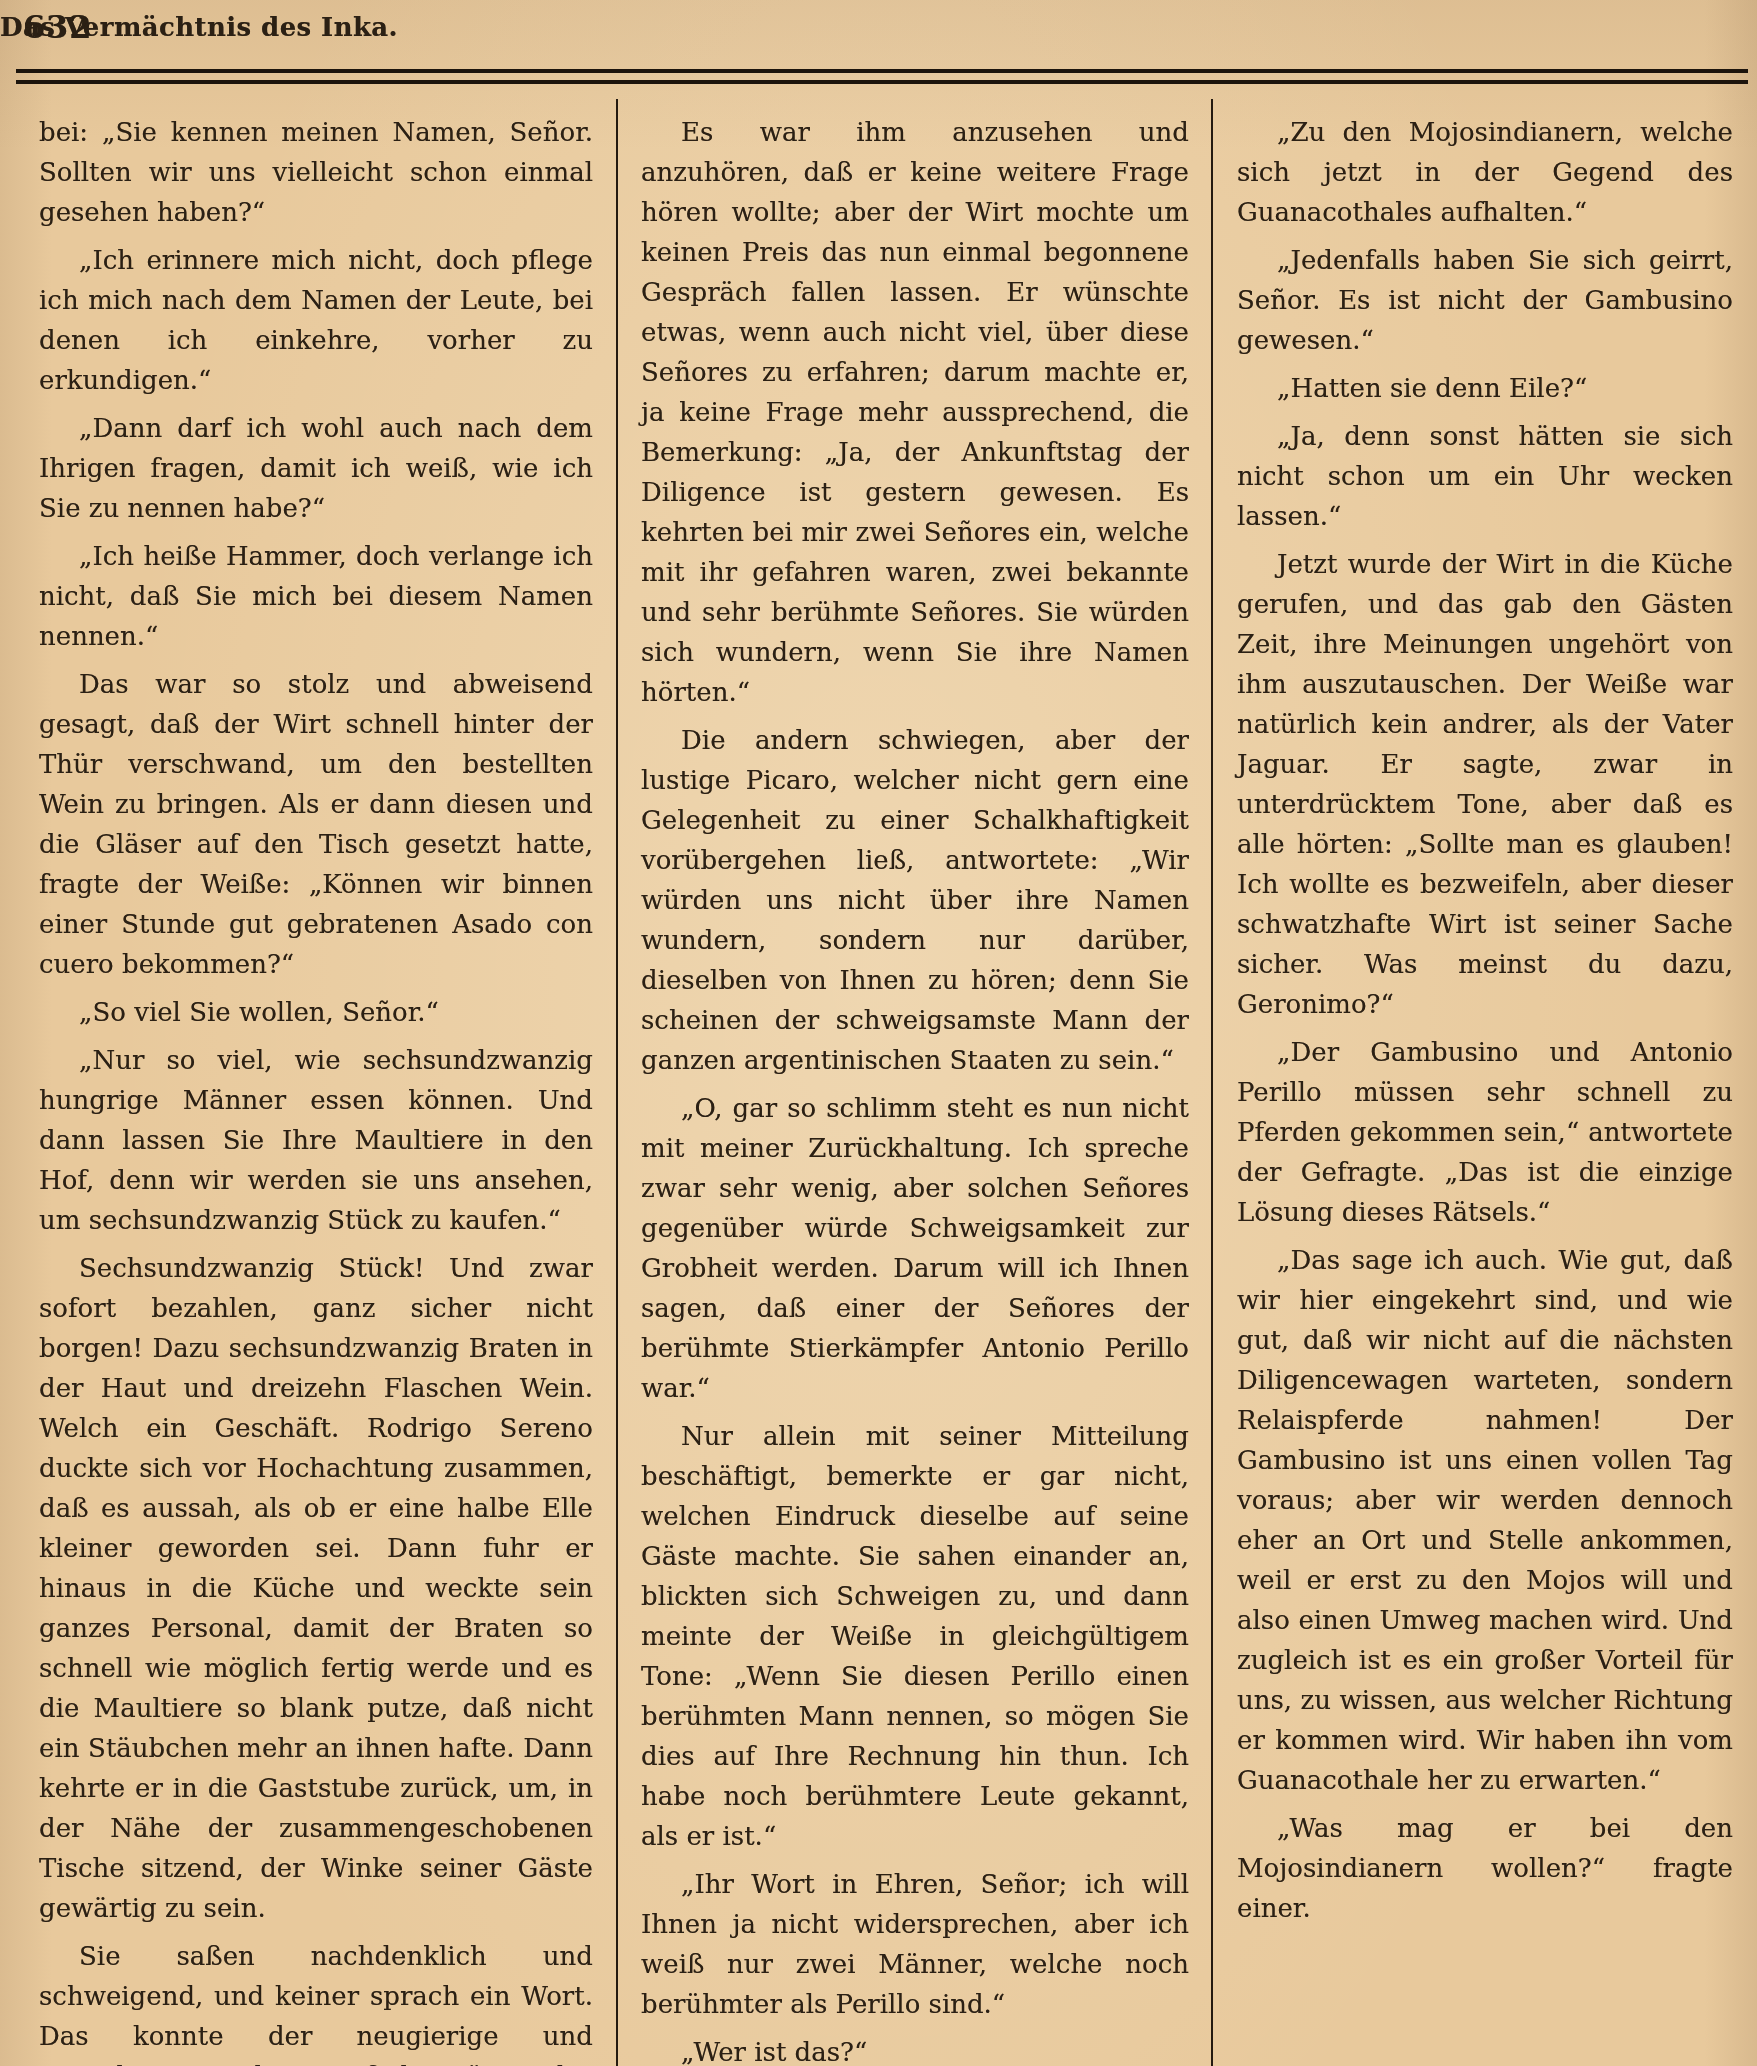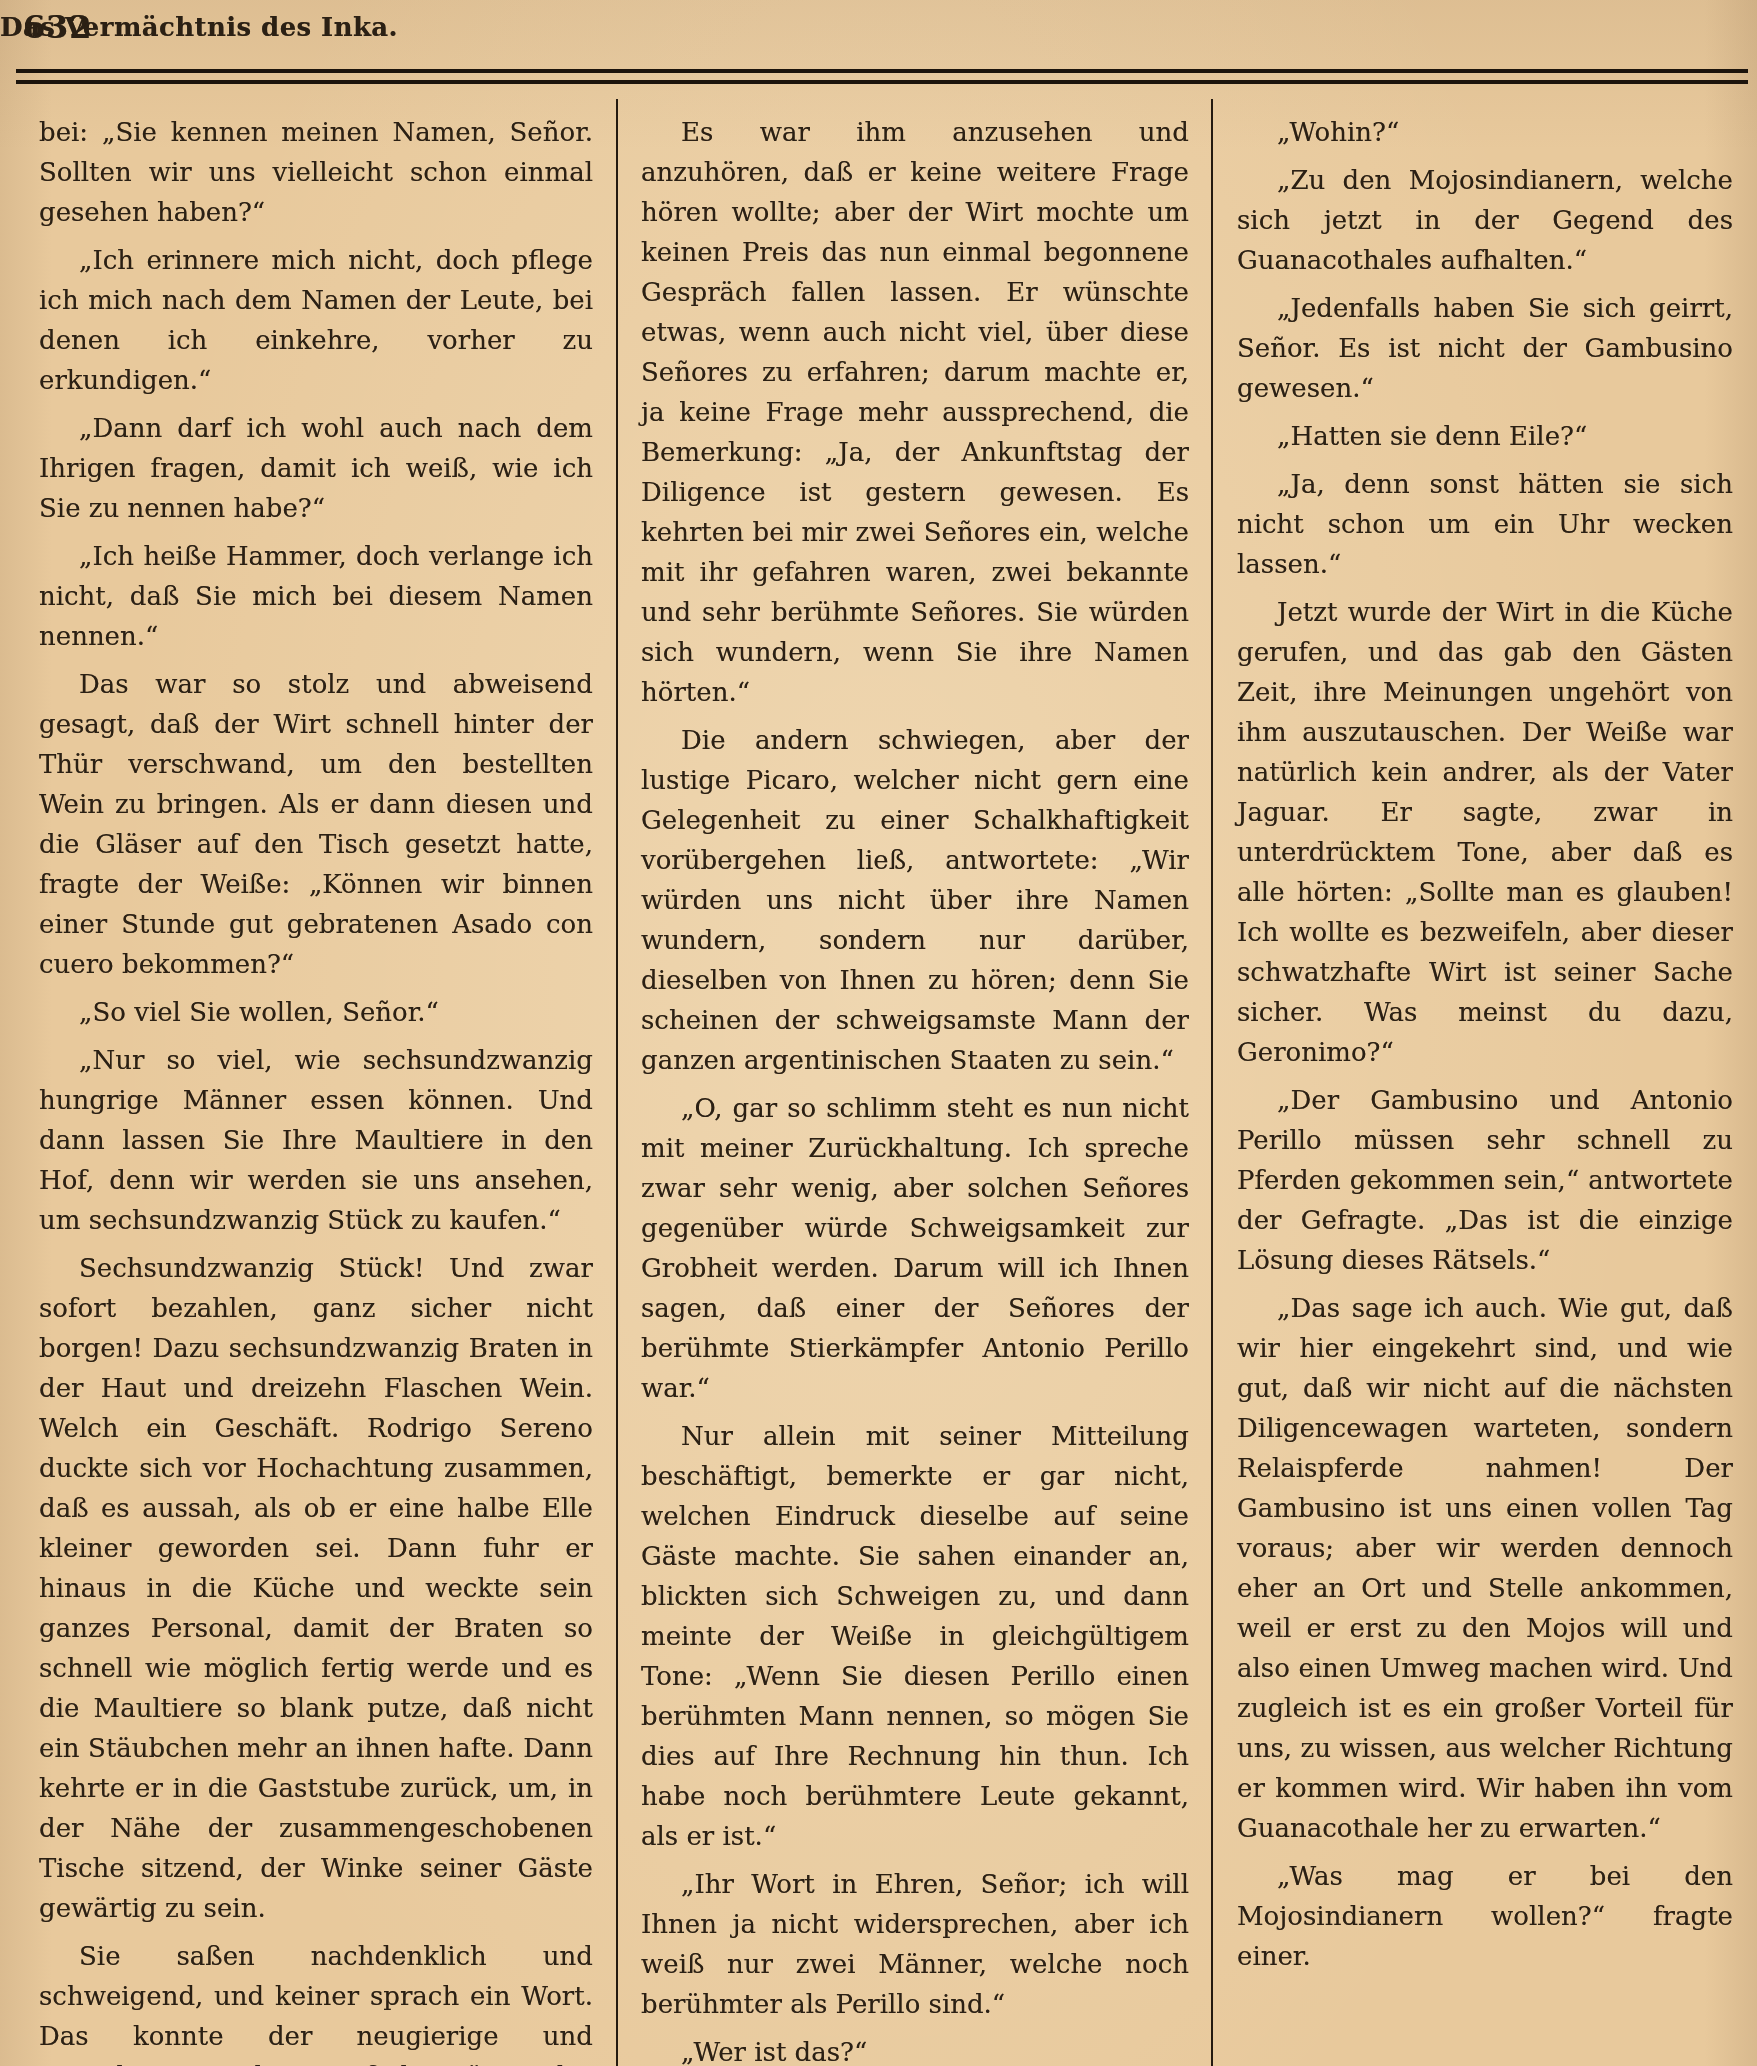--- a/index.html
+++ b/index.html
@@ -95,21 +95,20 @@
       <p>Die andern schwiegen, aber der lustige Picaro, welcher nicht gern eine Gelegenheit zu einer Schalkhaftigkeit vorübergehen ließ, antwortete: „Wir würden uns nicht über ihre Namen wundern, sondern nur darüber, dieselben von Ihnen zu hören; denn Sie scheinen der schweigsamste Mann der ganzen argentinischen Staaten zu sein.“</p>
       <p>„O, gar so schlimm steht es nun nicht mit meiner Zurückhaltung. Ich spreche zwar sehr wenig, aber solchen Señores gegenüber würde Schweigsamkeit zur Grobheit werden. Darum will ich Ihnen sagen, daß einer der Señores der berühmte Stierkämpfer Antonio Perillo war.“</p>
       <p>Nur allein mit seiner Mitteilung beschäftigt, bemerkte er gar nicht, welchen Eindruck dieselbe auf seine Gäste machte. Sie sahen einander an, blickten sich Schweigen zu, und dann meinte der Weiße in gleichgültigem Tone: „Wenn Sie diesen Perillo einen berühmten Mann nennen, so mögen Sie dies auf Ihre Rechnung hin thun. Ich habe noch berühmtere Leute gekannt, als er ist.“</p>
       <p>„Ihr Wort in Ehren, Señor; ich will Ihnen ja nicht widersprechen, aber ich weiß nur zwei Männer, welche noch berühmter als Perillo sind.“</p>
       <p>„Wer ist das?“</p>
       <p>„Der Vater Jaguar und der Gambusino, der eigentlich Beniho Pajaro heißt.“</p>
       <p>„Den Vater Jaguar habe ich leider noch nicht gesehen; aber der Gambusino war oft bei mir. Er war es ja, welcher mit dem Stierkämpfer bei mir einkehrte.“</p>
     </section>
   <div class="vrule" id="vrule-2"></div>
   <section class="col" id="col-3">
-      <p>„Wohin?“</p>
       <p>„Zu den Mojosindianern, welche sich jetzt in der Gegend des Guanacothales aufhalten.“</p>
       <p>„Jedenfalls haben Sie sich geirrt, Señor. Es ist nicht der Gambusino gewesen.“</p>
       <p>„Hatten sie denn Eile?“</p>
       <p>„Ja, denn sonst hätten sie sich nicht schon um ein Uhr wecken lassen.“</p>
       <p>Jetzt wurde der Wirt in die Küche gerufen, und das gab den Gästen Zeit, ihre Meinungen ungehört von ihm auszutauschen. Der Weiße war natürlich kein andrer, als der Vater Jaguar. Er sagte, zwar in unterdrücktem Tone, aber daß es alle hörten: „Sollte man es glauben! Ich wollte es bezweifeln, aber dieser schwatzhafte Wirt ist seiner Sache sicher. Was meinst du dazu, Geronimo?“</p>
       <p>„Der Gambusino und Antonio Perillo müssen sehr schnell zu Pferden gekommen sein,“ antwortete der Gefragte. „Das ist die einzige Lösung dieses Rätsels.“</p>
       <p>„Das sage ich auch. Wie gut, daß wir hier eingekehrt sind, und wie gut, daß wir nicht auf die nächsten Diligencewagen warteten, sondern Relaispferde nahmen! Der Gambusino ist uns einen vollen Tag voraus; aber wir werden dennoch eher an Ort und Stelle ankommen, weil er erst zu den Mojos will und also einen Umweg machen wird. Und zugleich ist es ein großer Vorteil für uns, zu wissen, aus welcher Richtung er kommen wird. Wir haben ihn vom Guanacothale her zu erwarten.“</p>
       <p>„Was mag er bei den Mojosindianern wollen?“ fragte einer.</p>
     </section>
 </div>

